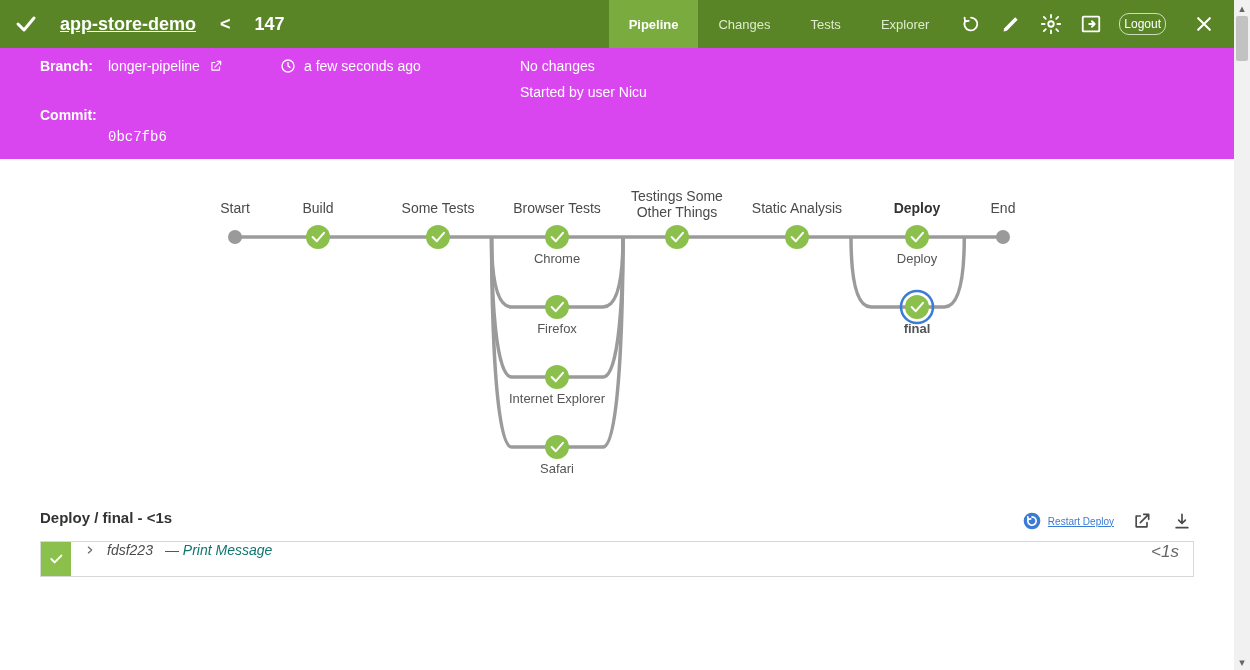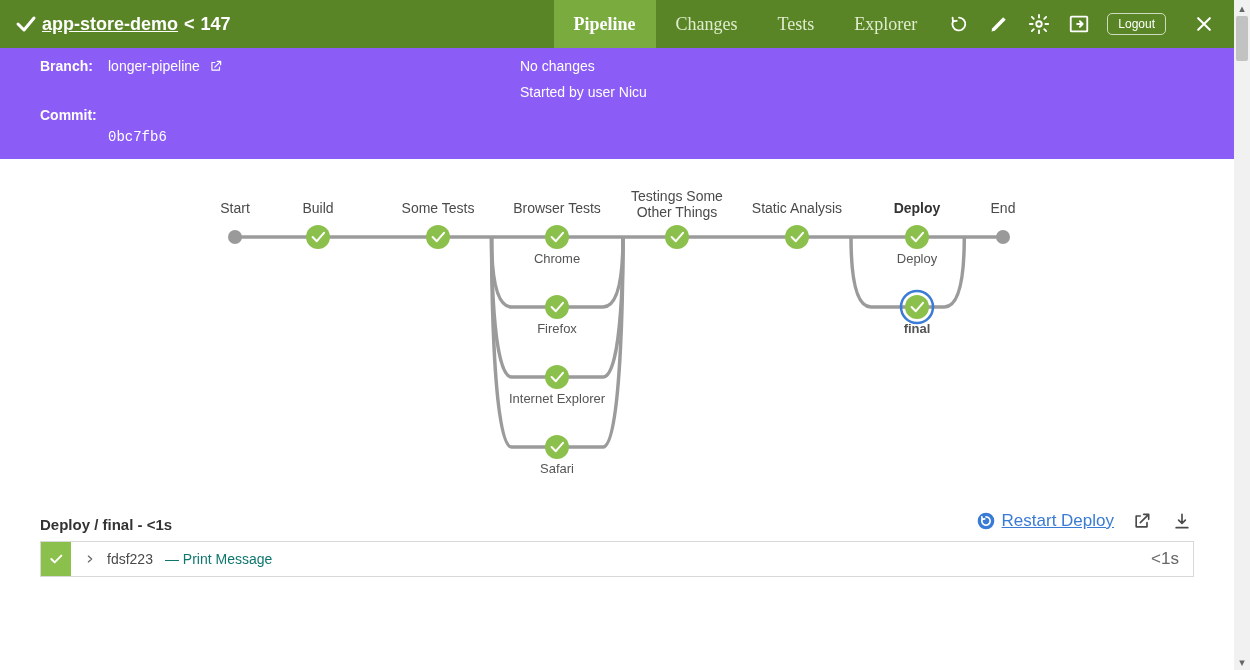--- a/index.html
+++ b/index.html
@@ -6,34 +6,34 @@
   html, body { width:1250px; height:670px; font-family: Arial, Helvetica, sans-serif; background:#fff; overflow:hidden; }
   body { position:relative; }
   .scrollbar { position:absolute; right:0; top:0; width:16px; height:100%; background:#f1f1f1; }
   .scrollbar .thumb { position:absolute; left:2px; right:2px; top:0; height:45px; background:#c2c2c2; border-radius:2px;}
   .scrollbar .arrow { position:absolute; left:0; right:0; height:16px; display:flex; align-items:center; justify-content:center; color:#666; font-size:11px;}
   .scrollbar .arrow.up{top:0;} .scrollbar .arrow.down{bottom:0;}
   .content { margin-right:16px; }
 
   
   .topbar { background:#598526; height:48px; display:flex; align-items:center; color:#fff; padding:0 14px;}
-  .topbar .title-group { display:flex; align-items:center; gap:4px; font-size:18px;}
+  .topbar .title-group { display:flex; align-items:center; gap:22px; font-size:18px;}
   .topbar .job-name { font-weight:bold; text-decoration:underline; cursor:pointer;}
   .topbar .run-sep { font-weight:bold; padding:0 2px;}
   .topbar .run-num { font-weight:bold; }
   .topbar .tabs { margin-left:auto; display:flex; align-items:stretch; height:100%; margin-right:10px;}
-  .topbar .tab { display:flex; align-items:center; padding:0 20px; color:#dfeccd; cursor:pointer; font-size:18px;font-family:Liberation Serif, serif;}
+  .topbar .tab { display:flex; align-items:center; padding:0 20px; color:#dfeccd; cursor:pointer; font-size:13px;}
   .topbar .tab.active { background:#7aab3e; color:#fff; font-weight:bold;}
   .topbar .actions { display:flex; align-items:center; gap:16px; margin-right:4px;}
   .iconbtn { width:24px; height:24px; display:flex; align-items:center; justify-content:center; cursor:pointer;}
-  .logout-btn { border:1px solid rgba(255,255,255,0.7); border-radius:5px; padding:3px 10px; font-size:12px; color:#fff; cursor:pointer; }
+  .logout-btn { border:1px solid rgba(255,255,255,0.7); border-radius:10px; padding:3px 4px; font-size:12px; color:#fff; cursor:pointer; }
   svg { display:block; }
 
   
-  .details { background:#8b5cf6; color:#fff; display:flex; padding:10px 40px 14px; font-size:14px;}
+  .details { background:#d946ef; color:#fff; display:flex; padding:10px 40px 14px; font-size:14px;}
   .details .col { display:flex; flex-direction:column; gap:10px; }
   .details .col.c1{width:240px;} .details .col.c2{width:240px;} .details .col.c3{}
   .details .row { display:flex; align-items:center; gap:8px;}
   .details .label { font-weight:bold; width:60px; color:#fff;}
   .commit { font-family: "Courier New", monospace; margin-top: 45px; }
   .smallicon{width:16px;height:16px;display:inline-flex;align-items:center;justify-content:center;}
 
   
   .graph-area { position:relative; height:320px; margin-top:18px;}
   svg.graph { width:100%; height:100%; }
@@ -42,26 +42,26 @@
   .substage-label{ font-size:13px; fill:#555; text-anchor:middle;}
   .substage-label.bold{ font-weight:bold;}
   .node-circle{ fill:#8cc04c; }
   .node-check{ stroke:#fff; stroke-width:2; fill:none; stroke-linecap:round; stroke-linejoin:round;}
   .terminal{ fill:#9a9a9a;}
   .connector{ stroke:#9b9b9b; stroke-width:3.5; fill:none;}
   .node-ring{ fill:none; stroke:#3a7bd5; stroke-width:2.5;}
 
   
   .steps { margin: 12px 40px 0; }
-  .steps-head { display:flex; align-items:flex-end; font-size:15px; color:#333; margin-bottom:8px;}
+  .steps-head { display:flex; align-items:flex-start; font-size:15px; color:#333; margin-bottom:8px;}
   .steps-head .title { font-weight:bold;}
   .steps-head .right { margin-left:auto; display:flex; align-items:center; gap:16px;}
   .restart { display:flex; align-items:center; gap:6px; color:#3a7bd5; cursor:pointer;}
-  .restart .txt{text-decoration:underline; font-size:17px;}
-  .step-row { display:flex; align-items:center; border:1px solid #d8d8d8; height:36px;}
+  .restart .txt{text-decoration:underline; font-size:10px;}
+  .step-row { display:flex; align-items:flex-start; border:1px solid #d8d8d8; height:36px;font-style:italic;}
   .step-status { width:30px; height:100%; background:#8cc04c; display:flex; align-items:center; justify-content:center;}
   .step-body { flex:1; display:flex; align-items:center; gap:12px; padding:0 14px; font-size:14px;}
   .step-body .chev{color:#666;}
   .step-body .name{color:#4a4a4a;}
   .step-body .desc{color:#0f766e;}
   .step-dur { padding:0 14px; color:#666; font-size:17px;}
 </style>
 </head>
 <body>
 
@@ -127,20 +127,29 @@
               <path d="M14 4h6v6M20 4L10 14M18 14v5H5V6h5" stroke="#fff" stroke-width="2" fill="none" stroke-linecap="round" stroke-linejoin="round"></path>
             </svg>
         </span>
       </div>
       <div class="row">
         <span class="label">Commit:</span>
         <span class="commit">0bc7fb6</span>
       </div>
     </div>
     <div class="col c2">
+      <div class="row">
+        <span class="smallicon">
+          <svg width="16" height="16" viewBox="0 0 24 24">
+              <circle cx="12" cy="12" r="9" stroke="#fff" stroke-width="2" fill="none"></circle>
+              <path d="M12 7v5l3 2" stroke="#fff" stroke-width="2" fill="none" stroke-linecap="round"></path>
+            </svg>
+        </span>
+        <span>a few seconds ago</span>
+      </div>
     </div>
     <div class="col c3">
       <div class="row">
           <span>No changes</span>
         </div>
       <div class="row">
           <span>Started by user Nicu</span>
         </div>
     </div>
   </div>

